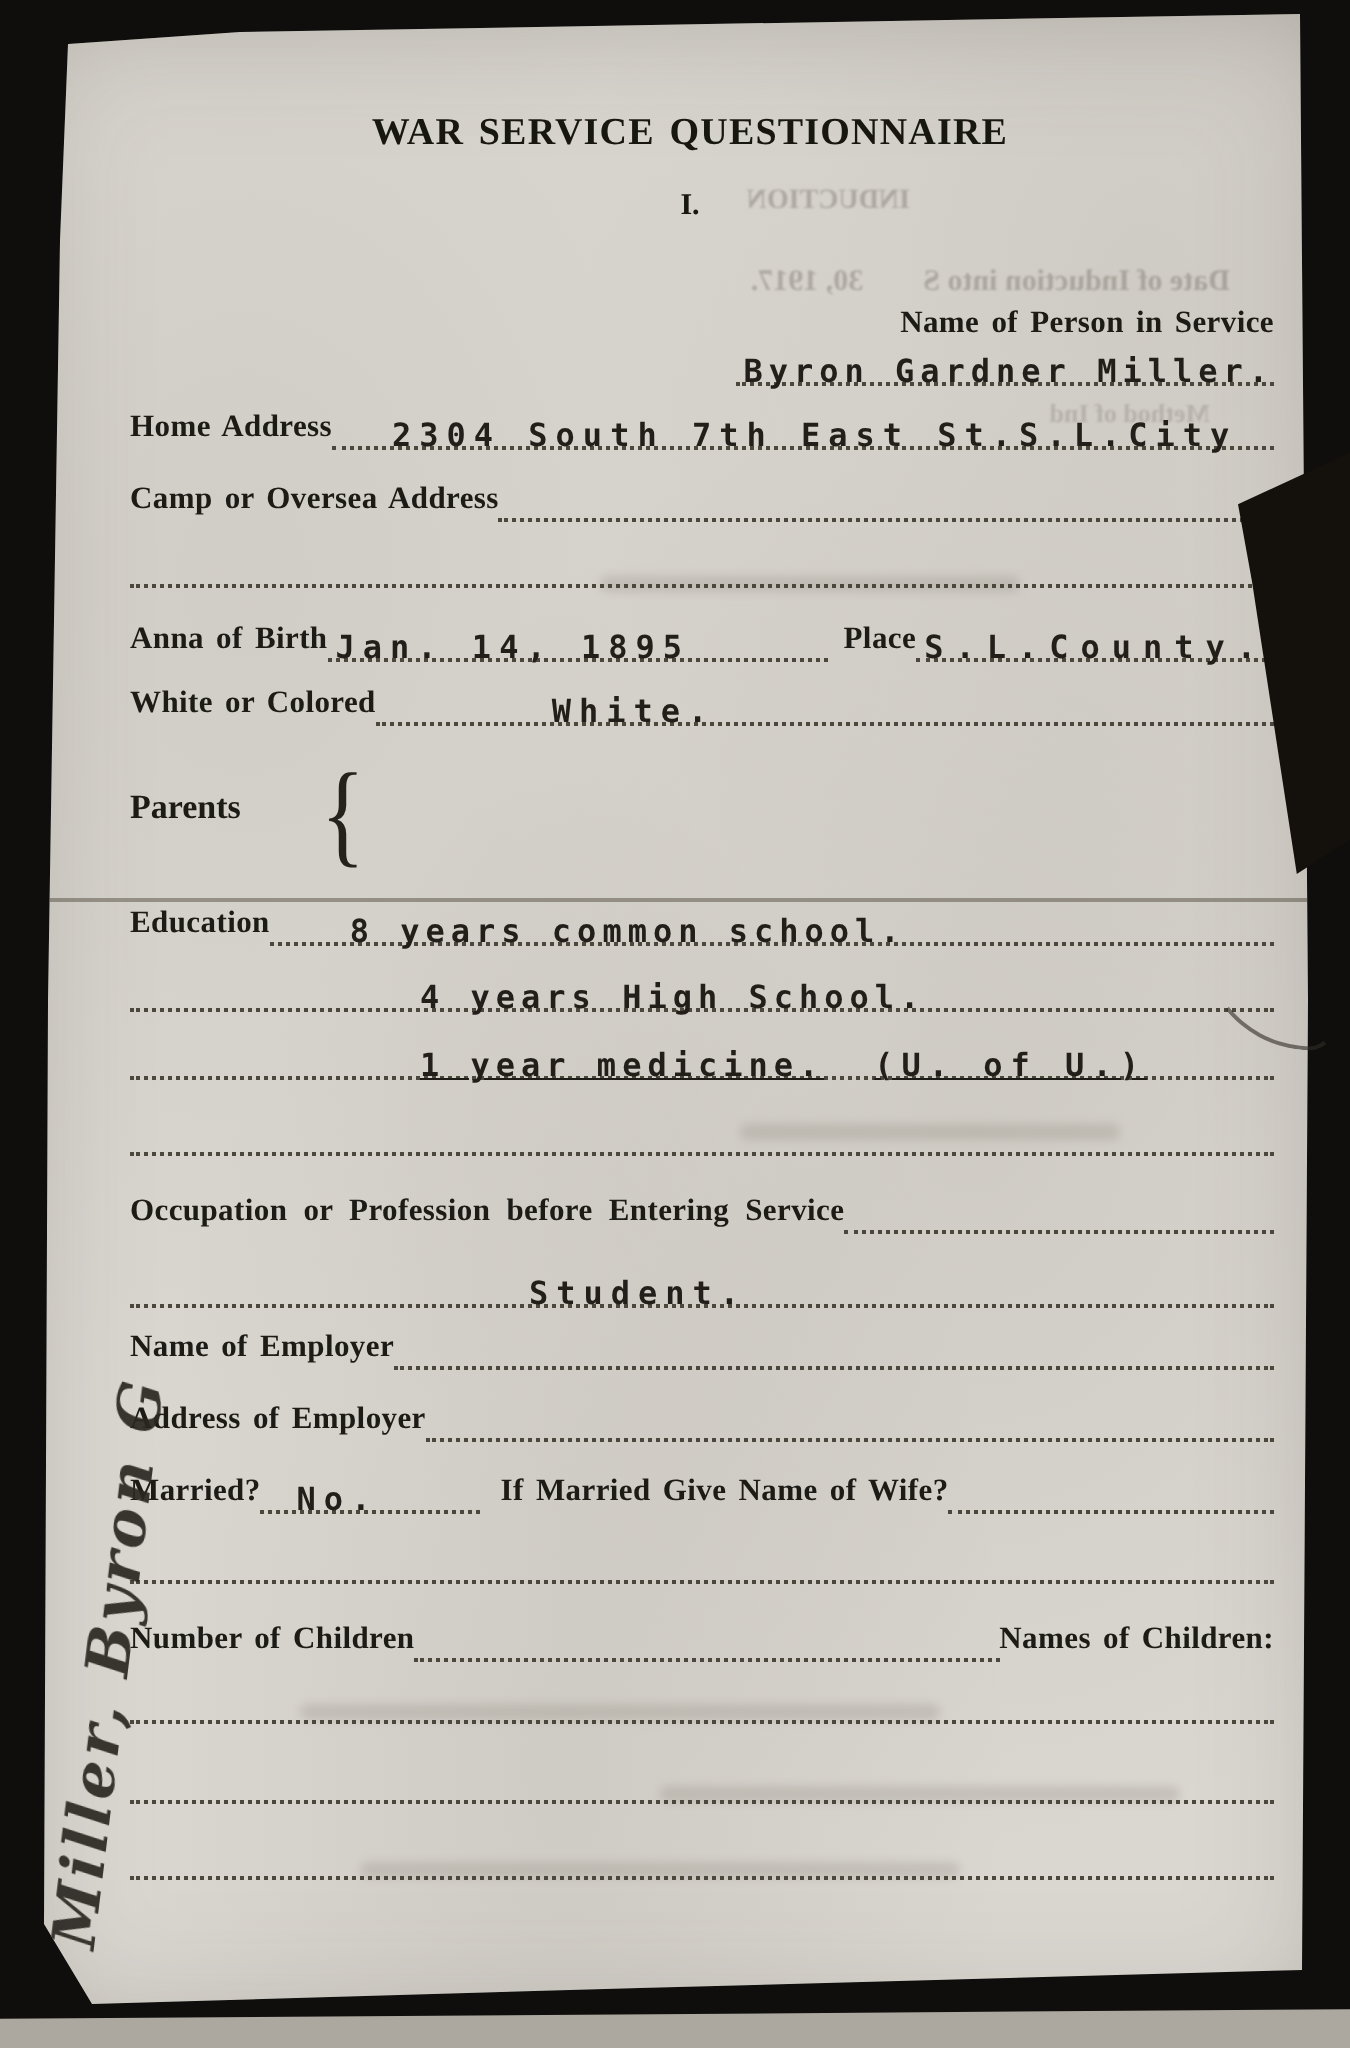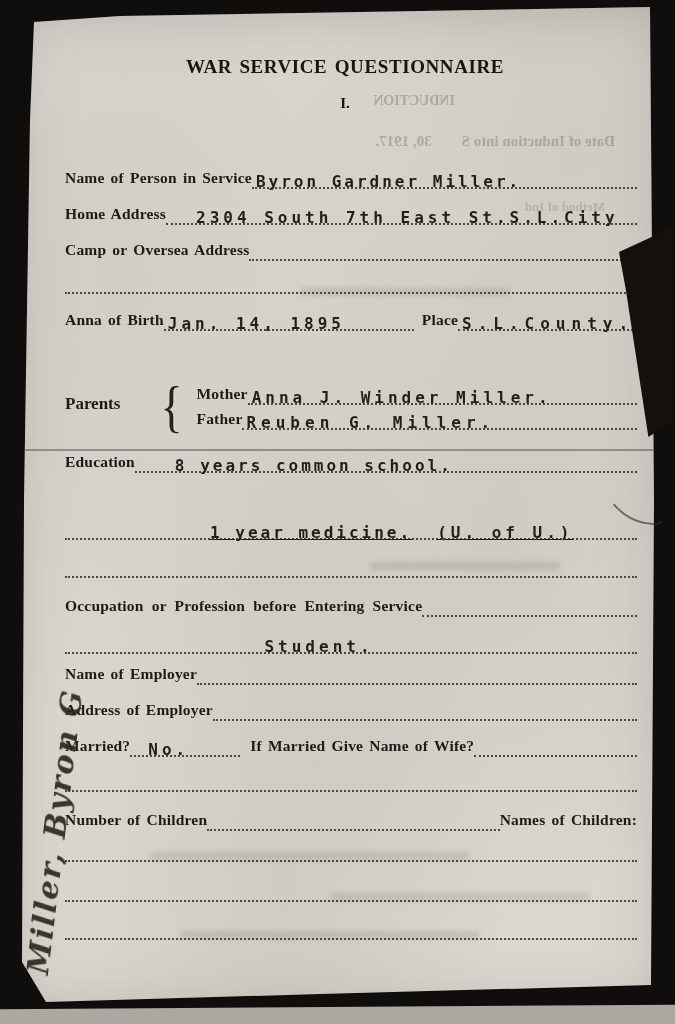--- a/index.html
+++ b/index.html
@@ -98,21 +98,21 @@
 
     <div class="smudge" style="left:300px; top:288px; width:210px;"></div>
     <div class="smudge" style="left:370px; top:562px; width:190px;"></div>
     <div class="smudge" style="left:150px; top:852px; width:320px;"></div>
     <div class="smudge" style="left:330px; top:893px; width:260px;"></div>
     <div class="smudge" style="left:180px; top:931px; width:300px;"></div>
 
     <div class="centered title" style="top:56px;">WAR SERVICE QUESTIONNAIRE</div>
     <div class="centered numeral" style="top:95px;">I.</div>
 
-    <div class="row" style="top:168px;">
+    <div class="row" style="top:152px;flex-direction:column;">
       <span class="lbl">Name of Person in Service</span>
       <span class="lead">
         <span class="typed pl4">Byron Gardner Miller.</span>
       </span>
     </div>
 
     <div class="row" style="top:204px;">
       <span class="lbl">Home Address</span>
       <span class="lead">
         <span class="typed ls4 pl30">2304 South 7th East St.S.L.City</span>
@@ -131,46 +131,43 @@
       <span class="lbl">Anna of Birth</span>
       <span class="lead fix" style="width:250px;">
         <span class="typed ls4 pl4">Jan. 14, 1895</span>
       </span>
       <span class="lbl" style="padding-left:8px;">Place</span>
       <span class="lead">
         <span class="typed ls6 pl4">S.L.County.</span>
       </span>
     </div>
 
+    <div class="row" style="top:342px;">
+      <span class="lbl">White or Colored</span>
+      <span class="lead">
+        <span class="typed ls4 pl88">White.</span>
+      </span>
+    </div>
 
     <div id="parents">
       <span class="plbl">Parents</span>
       <span class="brace">{</span>
-      <span class="pcol">
-        <span class="prow">
-          <span class="lbl">Mother</span>
-          <span class="lead">
-            <span class="typed ls4 pl4">Anna J. Winder Miller.</span>
-          </span>
-        </span>
-        <span class="prow">
-          <span class="lbl">Father</span>
-          <span class="lead">
-            <span class="typed ls5 pl4">Reuben G. Miller.</span>
-          </span>
-        </span>
-      </span>
     </div>
 
     <div id="fold"></div>
 
     <div class="row" style="top:452px;">
       <span class="lbl">Education</span>
       <span class="lead">
         <span class="typed pl40">8 years common school.</span>
+      </span>
+    </div>
+    <div class="row" style="top:486px;">
+      <span class="lead">
+        <span class="typed pl145">4 years High School.</span>
       </span>
     </div>
     <div class="row" style="top:520px;text-decoration:underline;">
       <span class="lead">
         <span class="typed pl145">1 year medicine.</span>
         <span class="typed ls4 gap25">(U. of U.)</span>
       </span>
     </div>
     <div class="row" style="top:558px;">
       <span class="lead"></span>

